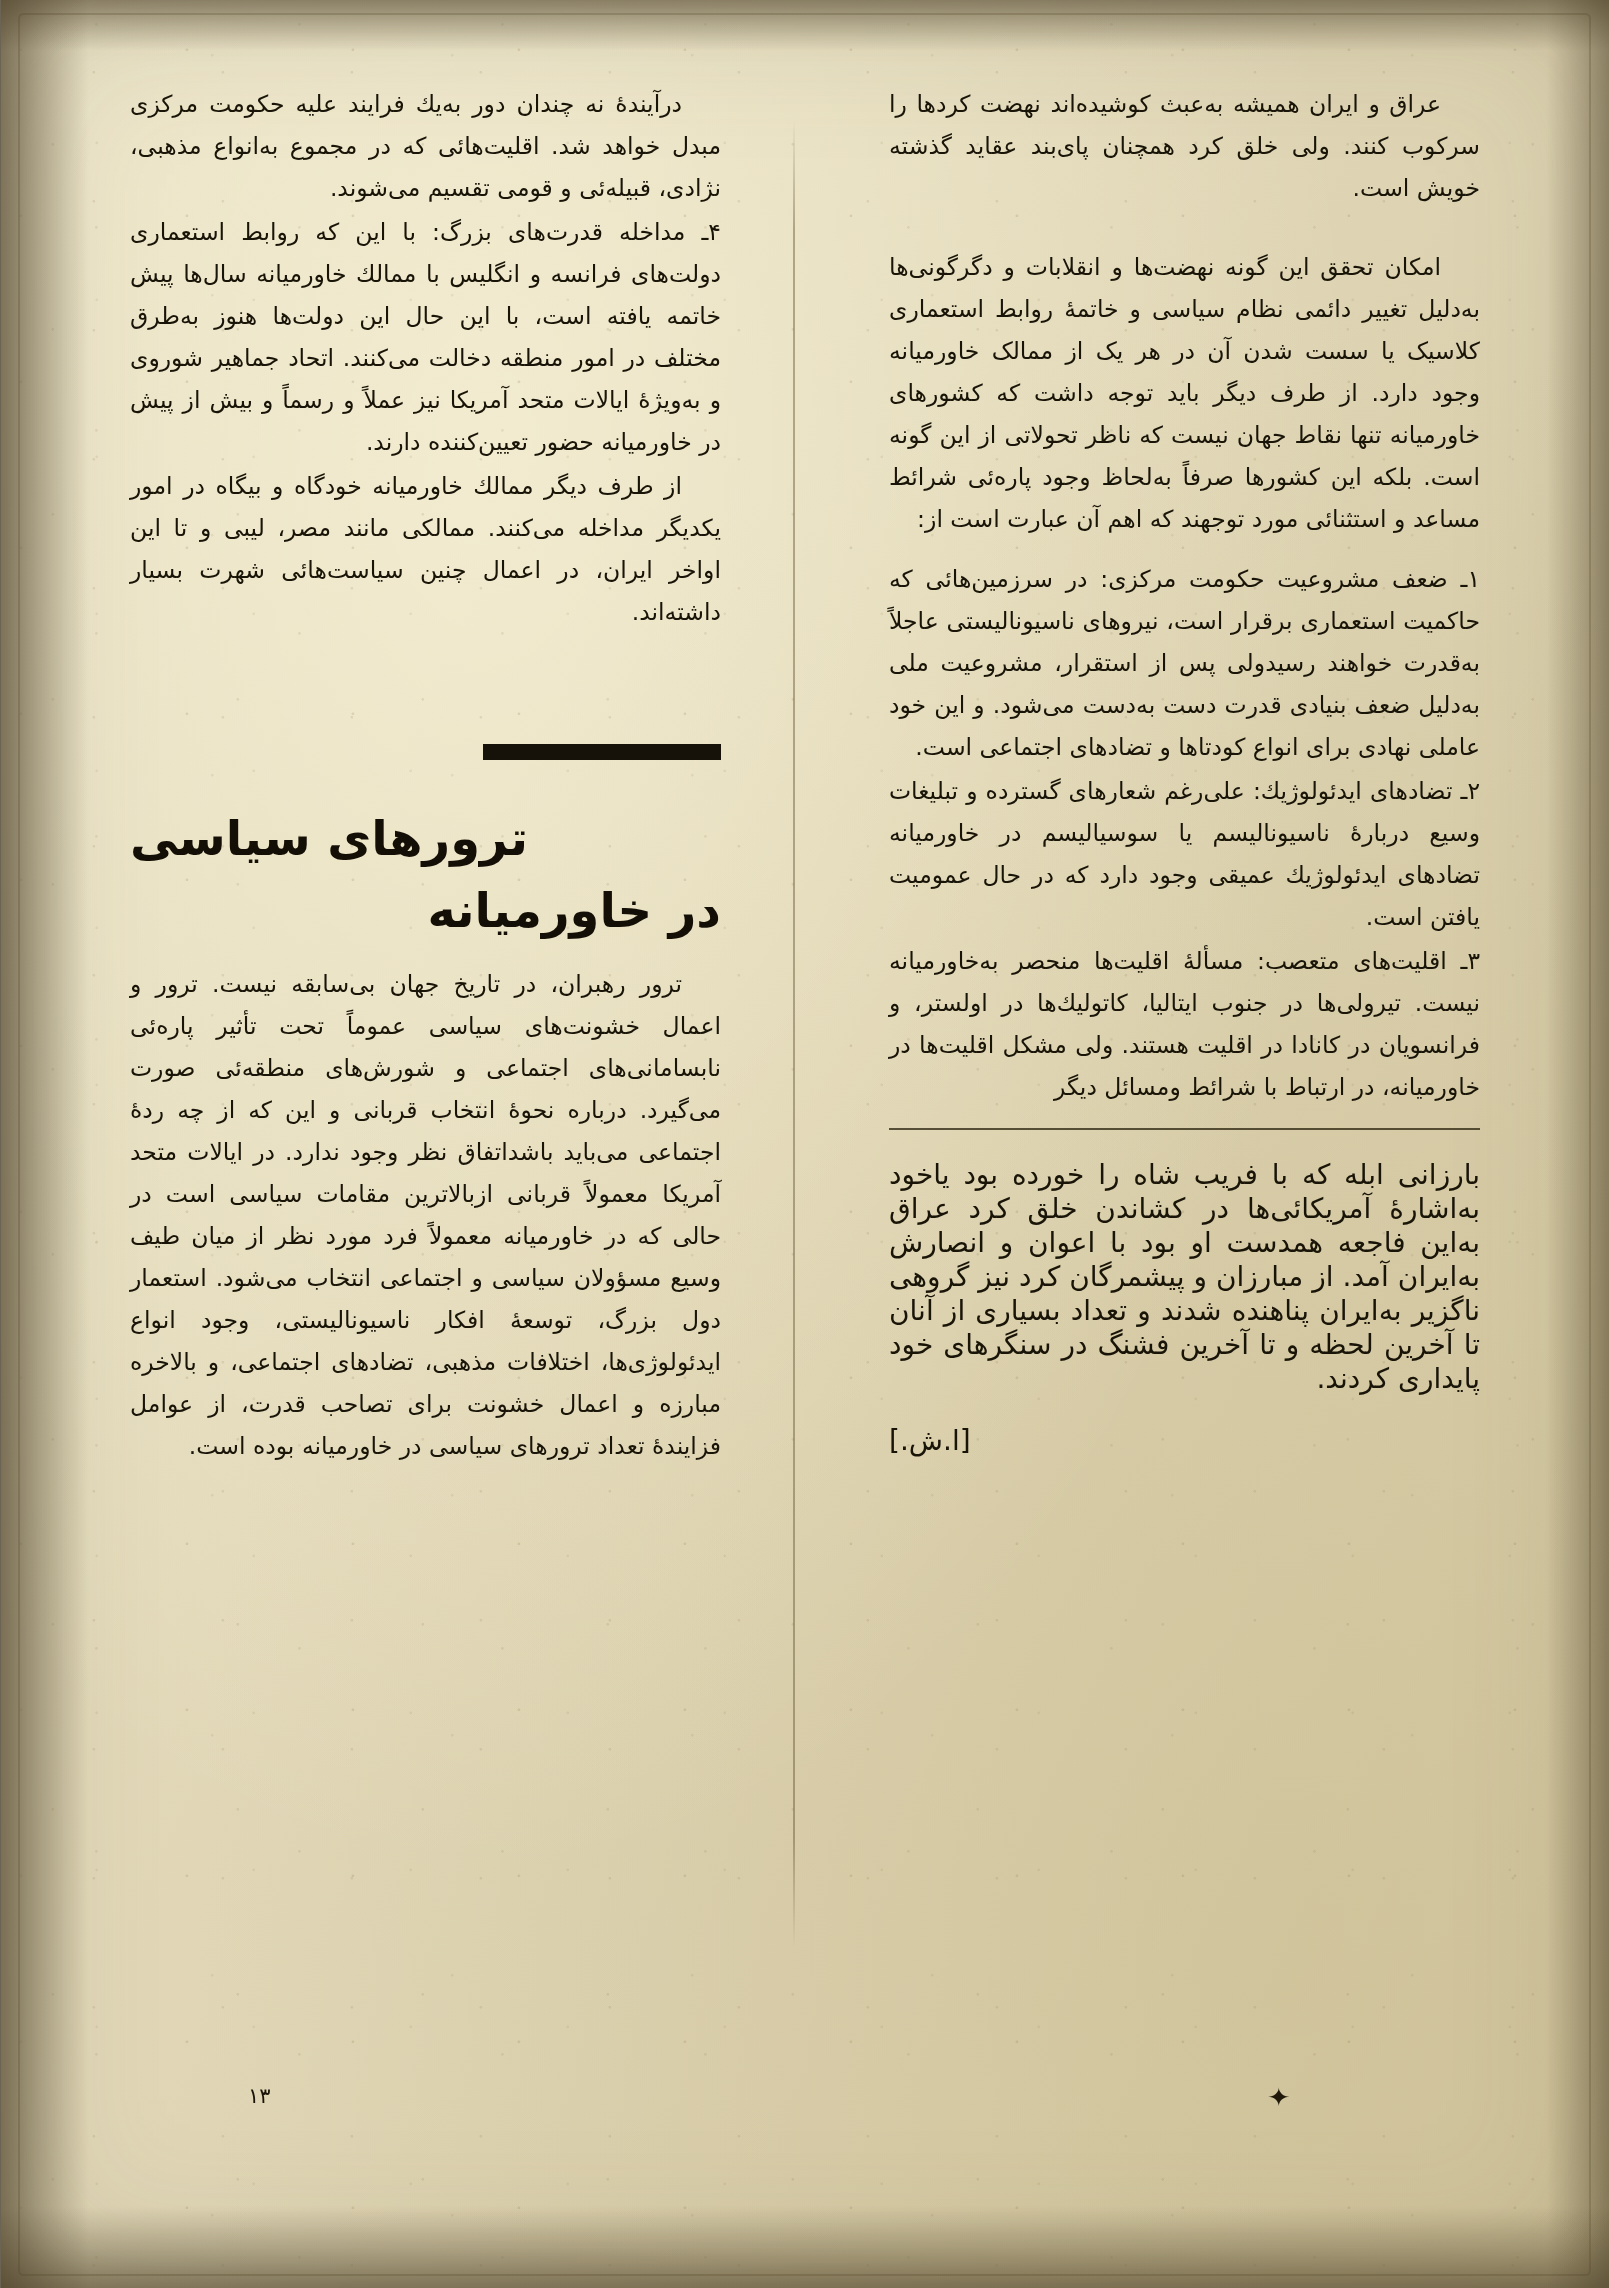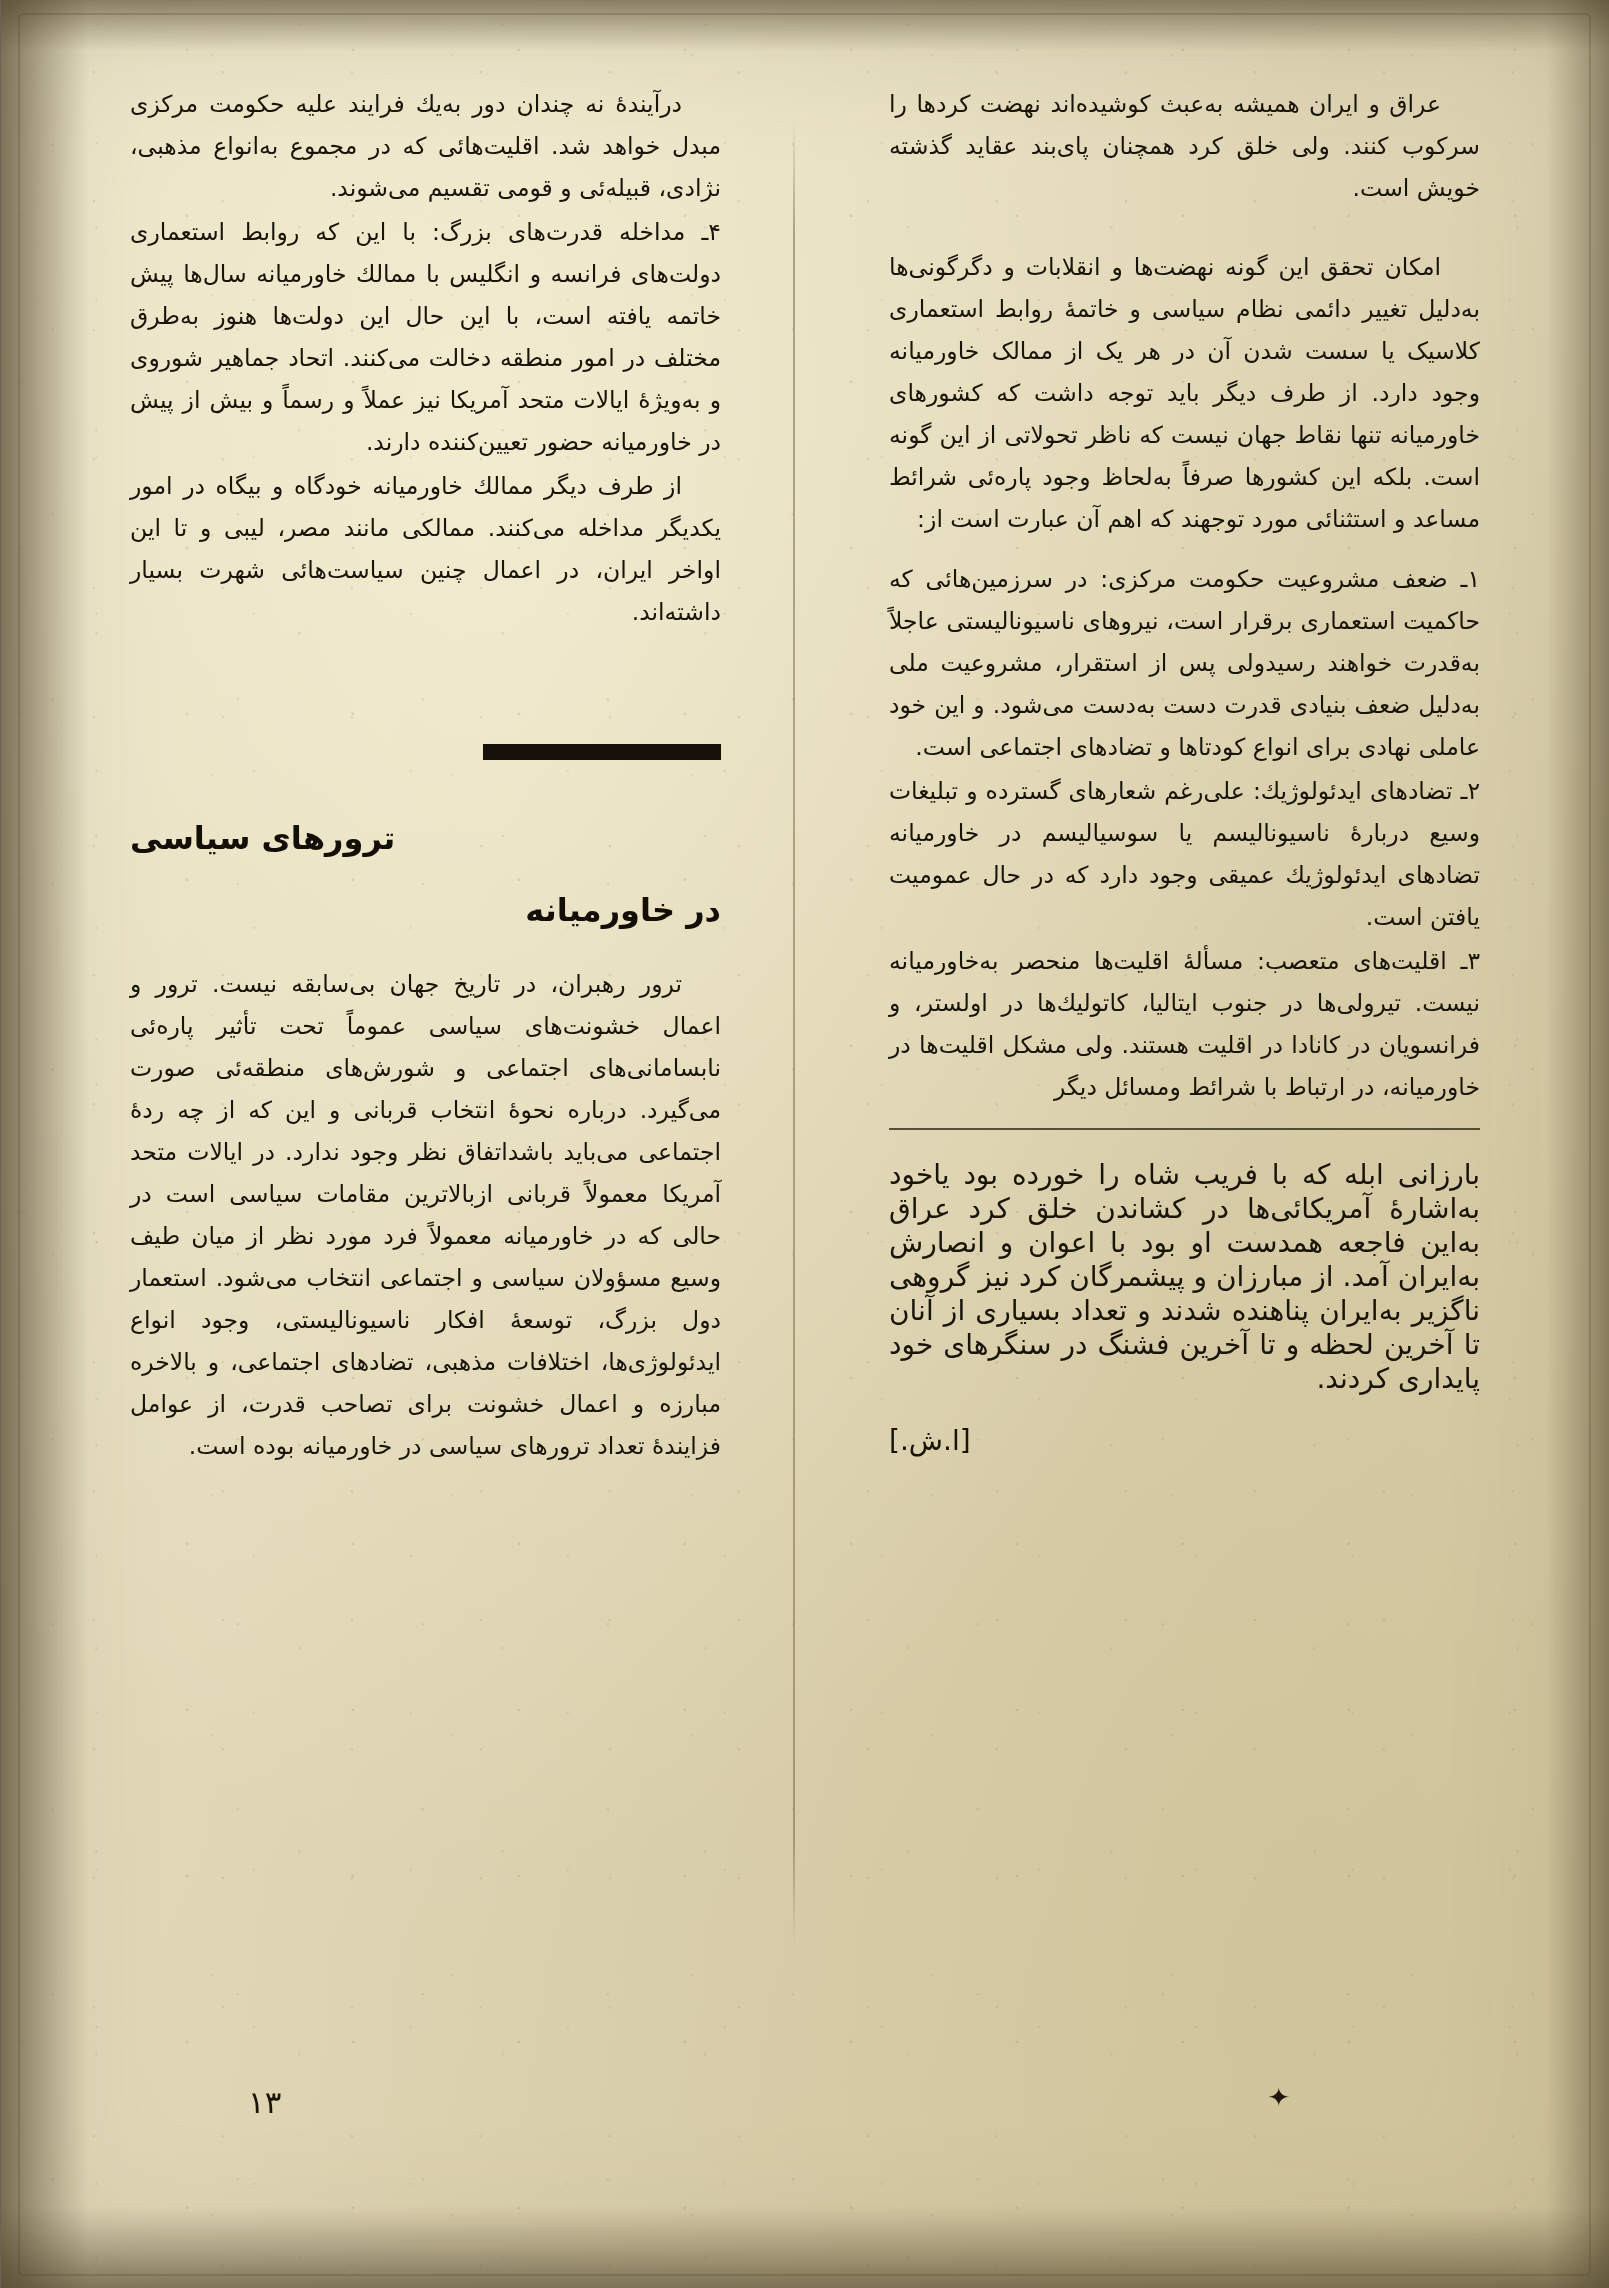--- a/index.html
+++ b/index.html
@@ -128,21 +128,21 @@
   }
 
   
   .rule-bar {
     width: 238px;
     height: 15.7px;
     background: #16120a;
     margin: 0 0 42px auto;
   }
   .article-title {
-    font-size: 32px;
+    font-size: 48px;
     line-height: 72px;
     font-weight: bold;
     text-align: left;
     letter-spacing: 0px;
     color: #140f06;
     margin: 0;
   }
   .article-title .l2 { display: block; text-align: right; }
 
   
@@ -164,21 +164,21 @@
     text-align: left;
     direction: rtl;
     margin-top: 1.8px;
   }
 
   
   #folio {
     position: absolute;
     left: 247px;
     top: 2084px;
-    font-size: 31px;
+    font-size: 21px;
     color: #1a1408;
     letter-spacing: 1.8px;
   }
   #ornament {
     position: absolute;
     left: 1266px;
     top: 2081px;
     font-size: 28px;
     color: #20190a;
     transform: scaleY(.9);

